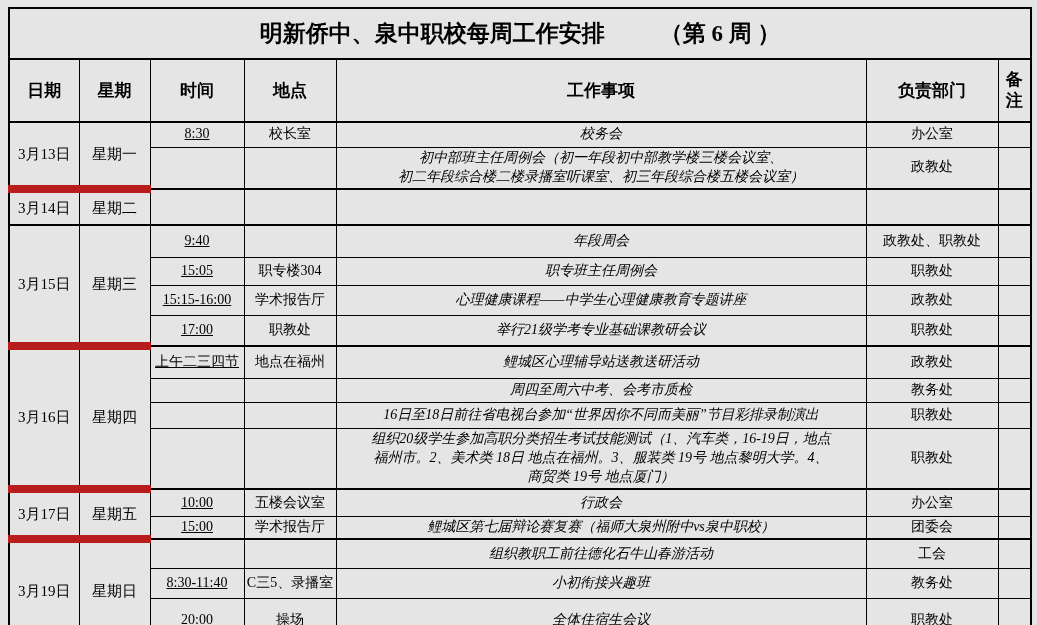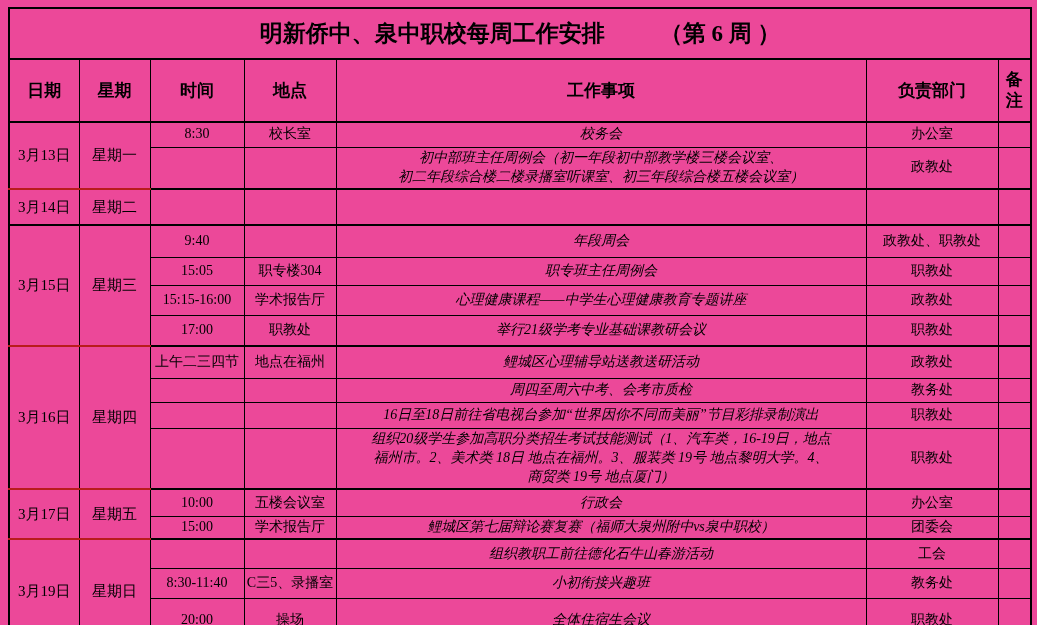--- a/index.html
+++ b/index.html
@@ -1,30 +1,30 @@
 <!DOCTYPE html>
 <html><head>
 <meta charset="utf-8">
 <style>
   html,body{margin:0;padding:0;background:#fff;color:#000;
     font-family:"Liberation Serif","DejaVu Serif",serif;}
-  .page{width:1037px;height:625px;box-sizing:border-box;padding:7px 0 0 8px;background:#ec4899;}
+  .page{width:1037px;height:625px;box-sizing:border-box;padding:7px 0 0 8px;background:#e5e5e5;}
   table.sched{border-collapse:collapse;table-layout:fixed;width:1022px;border:2px solid #000;}
   td,th{border:1px solid #000;text-align:center;vertical-align:middle;
     padding:1px 2px;box-sizing:border-box;overflow:hidden;}
   
   .title-cell{height:51px;font-size:23px;font-weight:bold;border-bottom:2px solid #000;}
   .title-week{margin-left:55px;font-weight:bold;}
   
   .header-row th{height:52px;font-size:17px;font-weight:bold;border-bottom:2px solid #000;}
   .note-head-inner{width:1.15em;margin:8px auto;word-break:break-all;line-height:1.25;}
   
   tbody td{font-size:14px;line-height:1.35;}
-  .c-date,.c-week{font-size:15px;border-bottom:2px solid #b91c1c;}
-  .c-time{font-size:14px;}
+  .c-date,.c-week{font-size:15px;border-bottom:8px solid #b91c1c;}
+  .c-time{font-size:14px;text-decoration:underline;}
   .c-task{white-space:pre-line;font-style:italic;}
   .gend td{border-bottom:2px solid #000;}
 </style>
 </head>
 <body>
 
 <div class="page">
   <table class="sched">
     <colgroup>
       <col style="width:70px">

